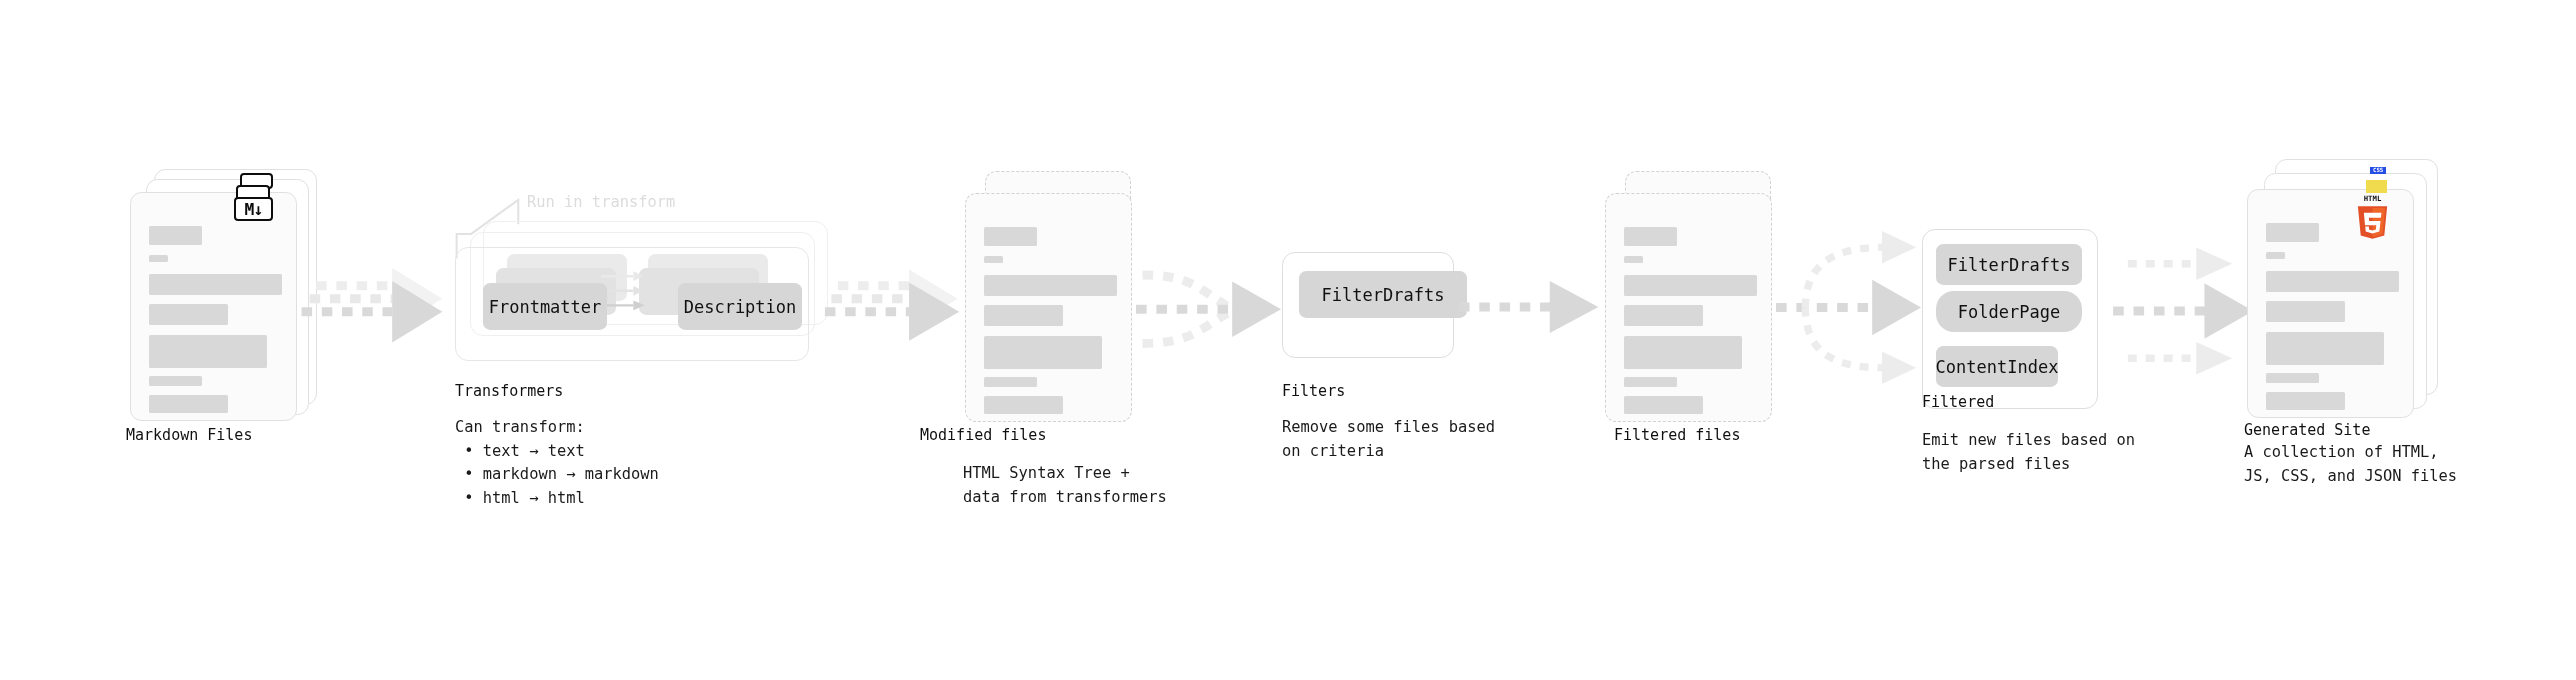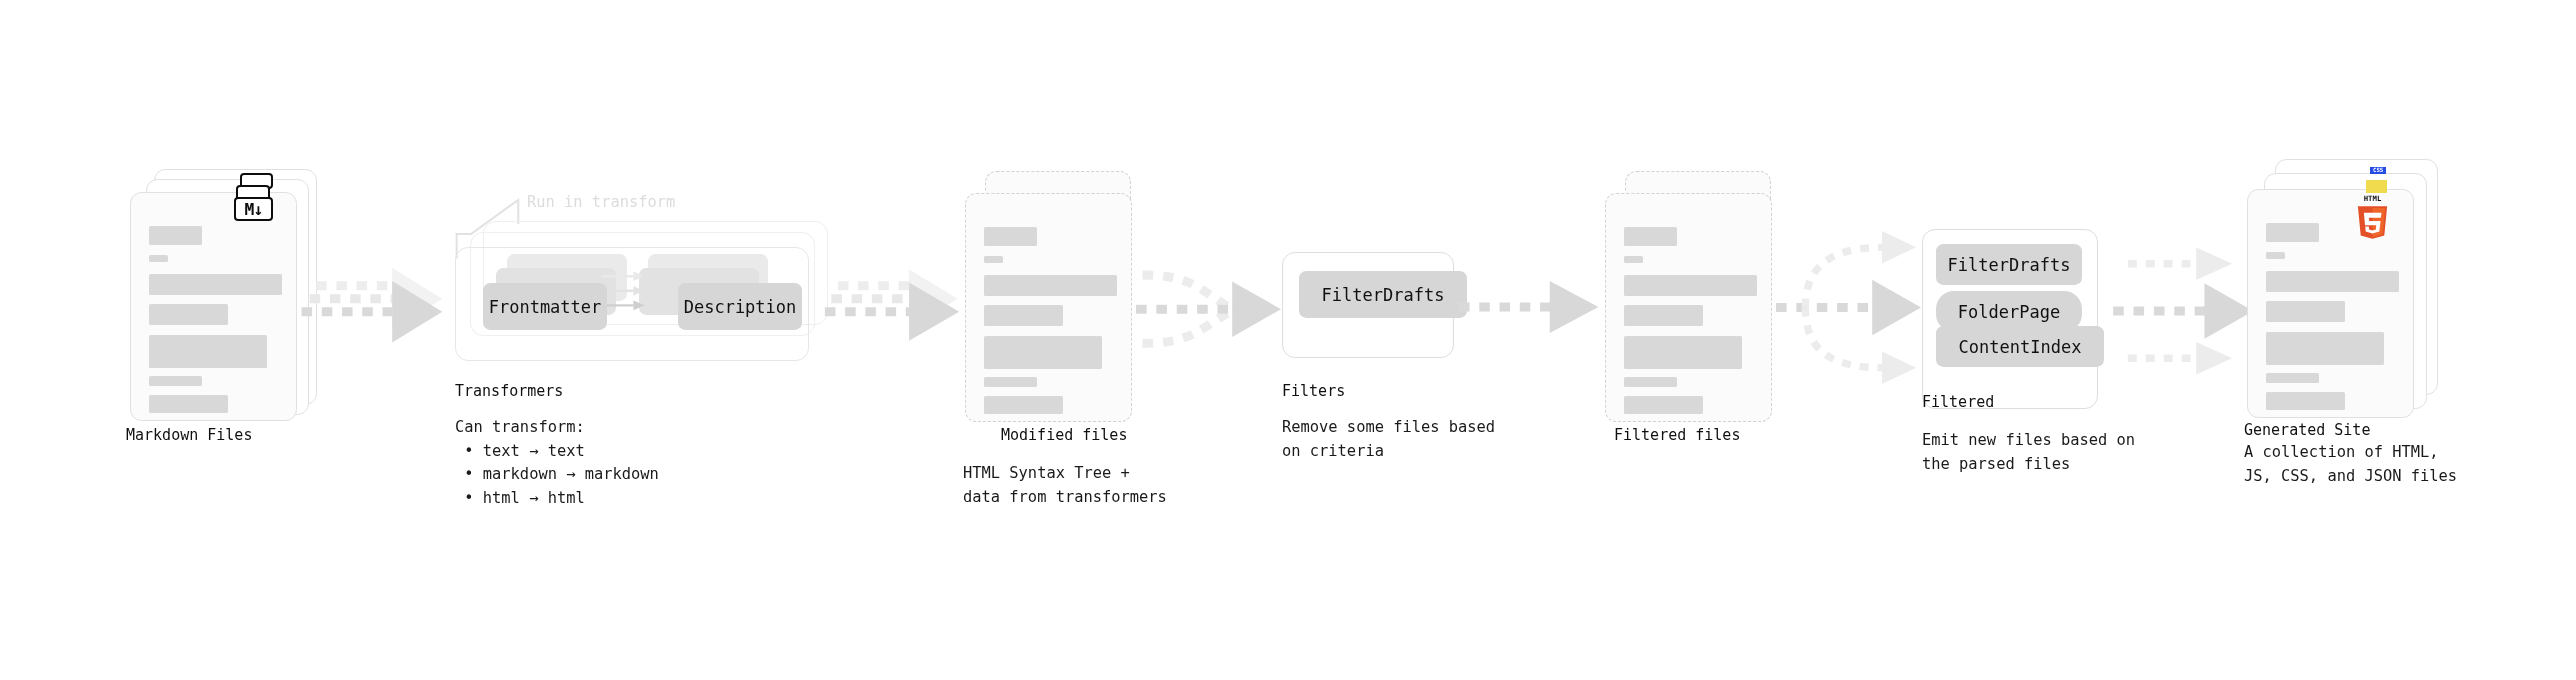--- a/index.html
+++ b/index.html
@@ -177,21 +177,21 @@
     <div class="doc dashed" style="left:985px;top:171px;width:146px;height:236px;"></div>
     <div class="doc dashed" style="left:965px;top:193px;width:167px;height:229px;">
       <div class="bar" style="left:18px;top:32.5px;width:53px;height:19.5px;"></div>
       <div class="bar" style="left:18px;top:62px;width:18.7px;height:7.3px;"></div>
       <div class="bar" style="left:18px;top:81px;width:133px;height:21px;"></div>
       <div class="bar" style="left:18px;top:111px;width:79px;height:21px;"></div>
       <div class="bar" style="left:18px;top:142px;width:118px;height:32.5px;"></div>
       <div class="bar" style="left:18px;top:183px;width:53px;height:9.8px;"></div>
       <div class="bar" style="left:18px;top:202px;width:79px;height:18px;"></div>
     </div>
-    <div class="node-title" style="left:1001px;top:426px;text-align:center;">Modified files</div>
+    <div class="node-title" style="left:920px;top:426px;text-align:center;">Modified files</div>
     <div class="node-desc" style="left:963px;top:462px;">HTML Syntax Tree +
 data from transformers</div>
   </div>
 
   <svg class="abs" style="left:1136px;top:257px;width:163px;height:106px;" viewBox="0 0 200 130" width="163" height="106">
     <path d="M8,22 C70,22 80,42 118,64" fill="none" stroke="#ececec" stroke-width="11" stroke-dasharray="13 12"></path>
     <path d="M8,106 C70,106 80,86 118,66" fill="none" stroke="#ececec" stroke-width="11" stroke-dasharray="13 12"></path>
     <line x1="0" y1="64" x2="126" y2="64" stroke="#d9d9d9" stroke-width="11" stroke-dasharray="13 12"></line>
     <polygon points="118,30 178,64 118,98" fill="#d8d8d8"></polygon>
   </svg>
@@ -229,21 +229,21 @@
     <path d="M36,100 C36,36 86,26 136,26" fill="none" stroke="#ececec" stroke-width="9" stroke-dasharray="11 11"></path>
     <polygon points="130,6 172,26 130,46" fill="#ececec"></polygon>
     <path d="M36,100 C36,166 86,174 136,174" fill="none" stroke="#ececec" stroke-width="9" stroke-dasharray="11 11"></path>
     <polygon points="130,154 172,174 130,194" fill="#ececec"></polygon>
   </svg>
 
   <div class="abs" style="left:0;top:0;">
     <div class="groupbox solid" style="left:1922px;top:229px;width:176px;height:180px;"></div>
     <div class="pill" style="left:1936px;top:244px;width:146px;height:41px;">FilterDrafts</div>
     <div class="pill" style="left:1936px;top:291px;width:146px;height:41px;border-radius:18px;">FolderPage</div>
-    <div class="pill" style="left:1936px;top:326px;width:168px;height:41px;">ContentIndex</div>
+    <div class="pill" style="left:1936px;top:346px;width:122px;height:41px;">ContentIndex</div>
     <div class="node-title" style="left:1922px;top:393px;">Filtered</div>
     <div class="node-desc" style="left:1922px;top:429px;">Emit new files based on
 the parsed files</div>
   </div>
 
   <svg class="abs" style="left:2105px;top:236px;width:163px;height:163px;" viewBox="0 0 200 200" width="163" height="163">
     <line x1="28" y1="34" x2="118" y2="34" stroke="#ececec" stroke-width="9" stroke-dasharray="11 11"></line>
     <polygon points="112,14 156,34 112,54" fill="#ececec"></polygon>
     <line x1="10" y1="92" x2="128" y2="92" stroke="#d9d9d9" stroke-width="11" stroke-dasharray="13 12"></line>
     <polygon points="122,58 182,92 122,126" fill="#d8d8d8"></polygon>

